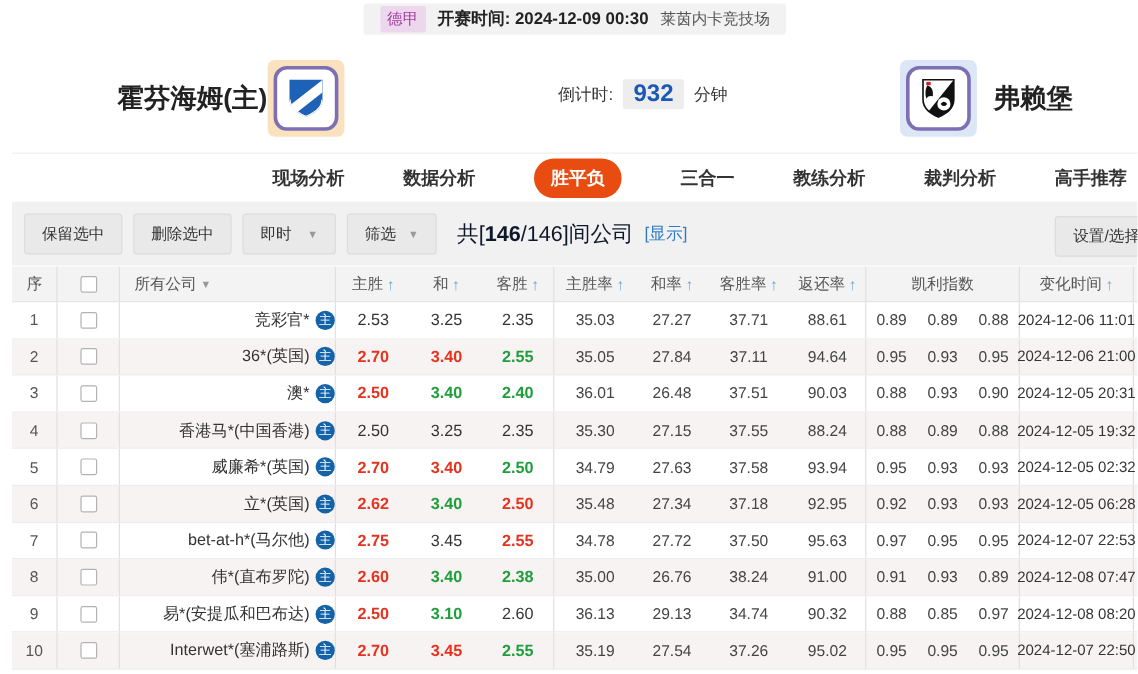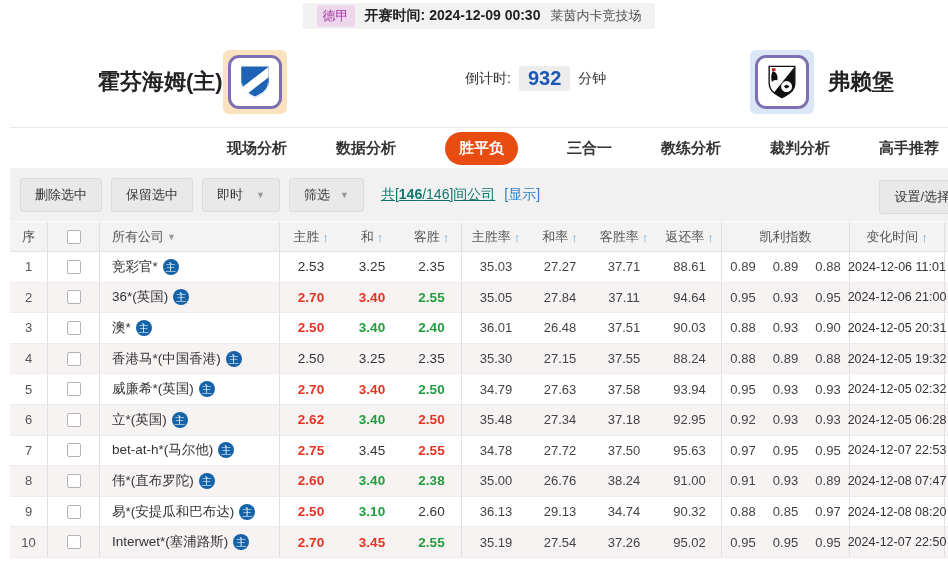--- a/index.html
+++ b/index.html
@@ -30,39 +30,39 @@
   .tab-bar { height:41px; border-top:1px solid #e9e9e9; display:flex; align-items:center; gap:32px; padding-left:200px; background:#fff; }
   .tab { font-size:15px; font-weight:bold; color:#333; cursor:pointer; white-space:nowrap;margin-left:17px; }
   .tab.active { background:#e84c11; color:#fff; padding:7px 14px; border-radius:17px; }
 
   
   .toolbar { position:relative; height:54px; background:#f1f1f1; display:flex; align-items:center; gap:9px; padding-left:10px; border-bottom:1px solid #fafafa; }
   .tbtn { background:#e9e9e9; border:1px solid #dcdcdc; border-radius:3px; font-size:13px; color:#333; padding:7px 14px; cursor:pointer; white-space:nowrap; }
   .tdrop { display:inline-flex; align-items:center; justify-content:space-between; gap:10px; }
   .tdrop .dd { color:#999; font-size:9px; }
   .drop-time { width:78px; }
-  .count-text { font-size:14px; color:#0f766e; margin-left:8px;text-decoration:underline; }
+  .count-text { font-size:18px; color:#0f172a; margin-left:8px; }
   .count-text b { font-weight:bold; }
   .show-link { color:#2f7cc3; cursor:pointer; margin-left:0; text-decoration:none; font-size:14px; }
   .settings-btn { position:absolute; right:-17px; top:12px; }
 
   
   .grid { display:grid; grid-template-columns:38px 52px 180px 62px 60px 60px 68px 60px 68px 64px 42px 43px 43px 95px 13px; align-items:center; }
   .thead { height:30px; background:#f3f3f3; border-bottom:1px solid #e2e2e2; color:#555; font-size:13px; }
   .th { display:flex; align-items:center; justify-content:center; gap:3px; height:30px; }
   .th.gb, .td.gb { border-right:1px solid #e0e0e0; }
   .th-company { justify-content:flex-start; padding-left:12px; }
   .arr { color:#6fa7d8; font-weight:bold; font-size:13px; cursor:pointer; }
   .fdd { color:#9a9a9a; font-size:9px; cursor:pointer; }
   .kelly-head { grid-column:span 3; }
   .tr { height:30.6px; border-bottom:1px solid #ececec; background:#fff; font-size:13px; }
   .tr.alt { background:#f8f3f3; }
   .td { display:flex; align-items:center; justify-content:center; height:100%; color:#444; }
   .c-seq { color:#555; }
-  .c-company { justify-content:flex-start; padding-left:12px; gap:5px; cursor:pointer; }
+  .c-company { justify-content:flex-end; padding-left:12px; gap:5px; cursor:pointer; }
   .company-name { color:#333; font-size:13.5px; }
   .badge-zhu { display:inline-block; width:16px; height:16px; line-height:16px; border-radius:50%; background:#1463a8; color:#fff; font-size:10.5px; text-align:center; flex:0 0 auto; }
   .c-odd { font-size:13.5px; }
   .c-odd.red { color:#e4341f; font-weight:bold; }
   .c-odd.green { color:#1f9e3c; font-weight:bold; }
   .c-odd.k { color:#333; }
   .c-time { font-size:12.5px; color:#333; white-space:nowrap; }
   .checkbox { width:14px; height:14px; background:#fff; border:1px solid #b3b3b3; border-radius:2px; cursor:pointer; display:inline-block; }
   .sliver { display:inline-block; width:20px; height:22px; background:#efefef; border:1px solid #ddd; border-radius:3px; margin-left:3px; }
 </style>
@@ -137,22 +137,22 @@
       <div class="tab">现场分析</div>
       <div class="tab">数据分析</div>
       <div class="tab active">胜平负</div>
       <div class="tab">三合一</div>
       <div class="tab">教练分析</div>
       <div class="tab">裁判分析</div>
       <div class="tab">高手推荐</div>
     </div>
 
   <div class="toolbar">
+    <button class="tbtn">保留选中</button>
     <button class="tbtn">删除选中</button>
-    <button class="tbtn">保留选中</button>
     <button class="tbtn tdrop drop-time">
       <span>即时</span>
       <span class="dd">▼</span>
     </button>
     <button class="tbtn tdrop">
       <span>筛选</span>
       <span class="dd">▼</span>
     </button>
     <span class="count-text"><span>共[</span><b>146</b><span>/146]间公司</span></span>
     <a class="show-link">[显示]</a>

